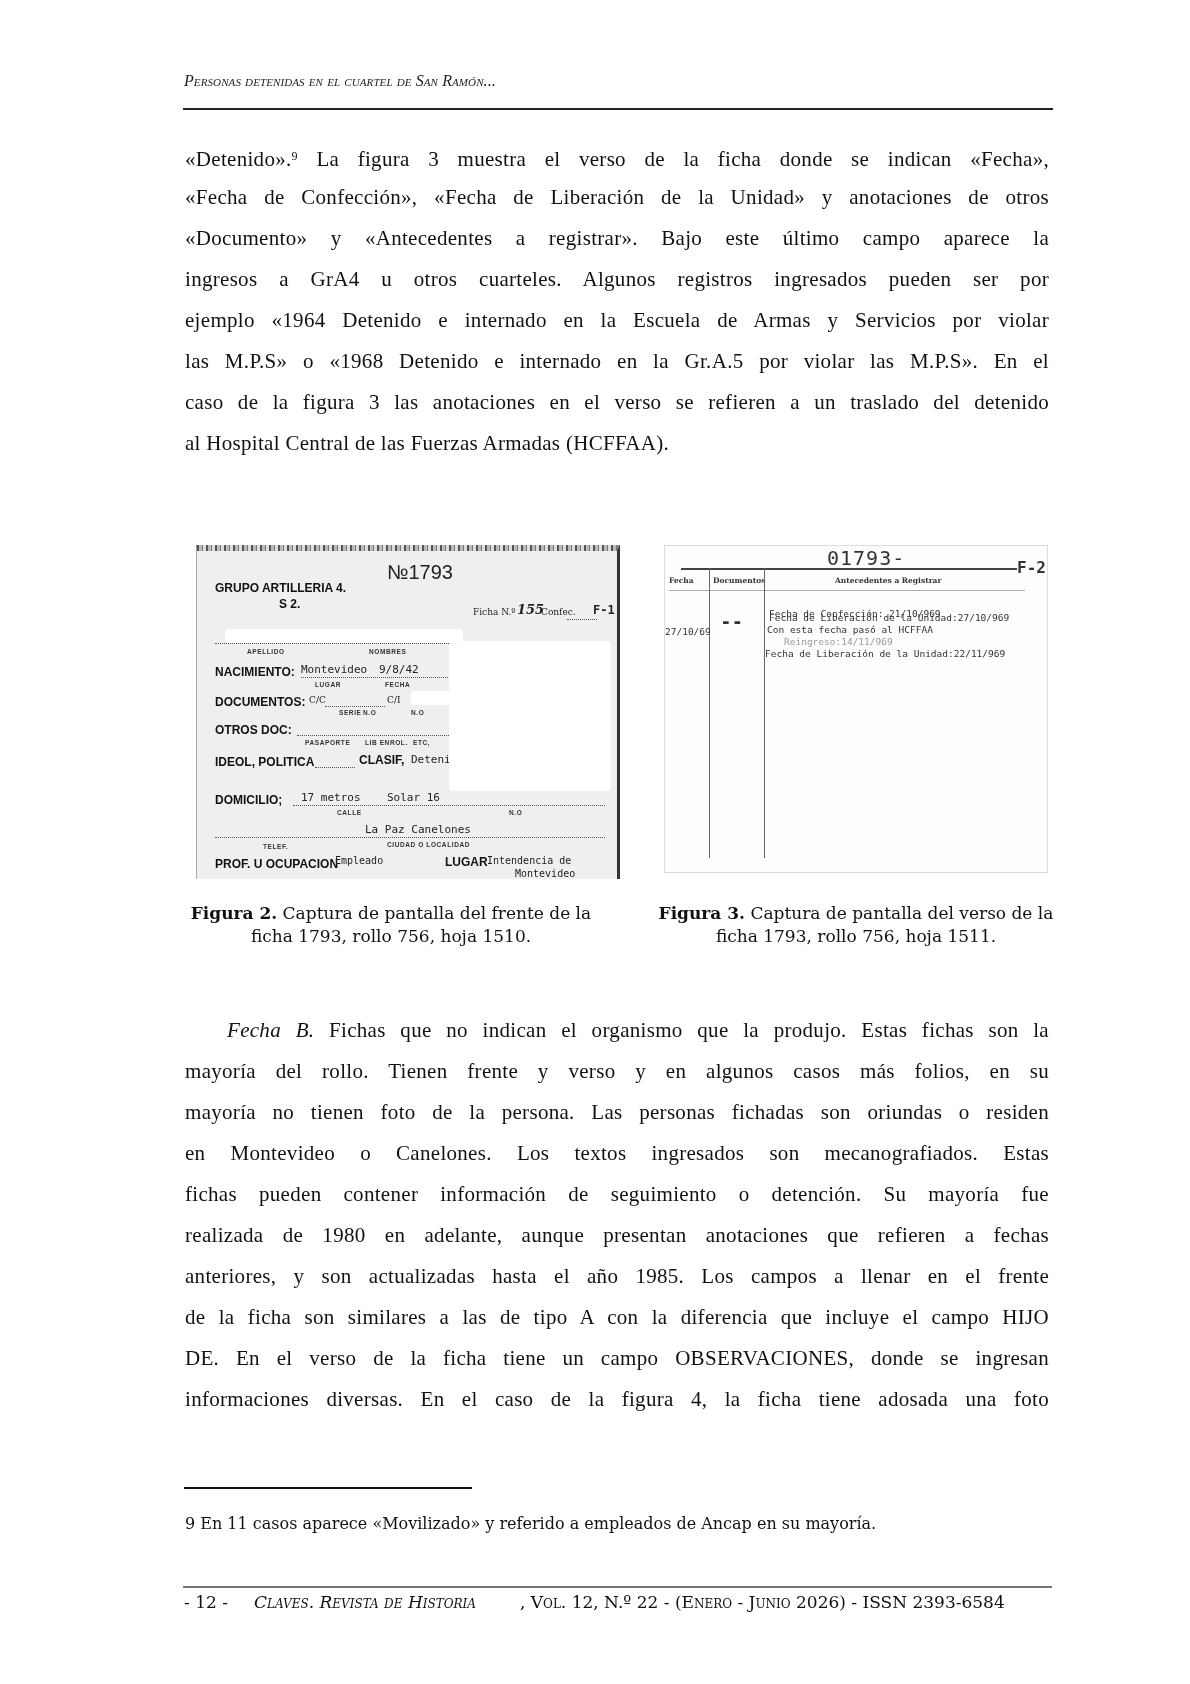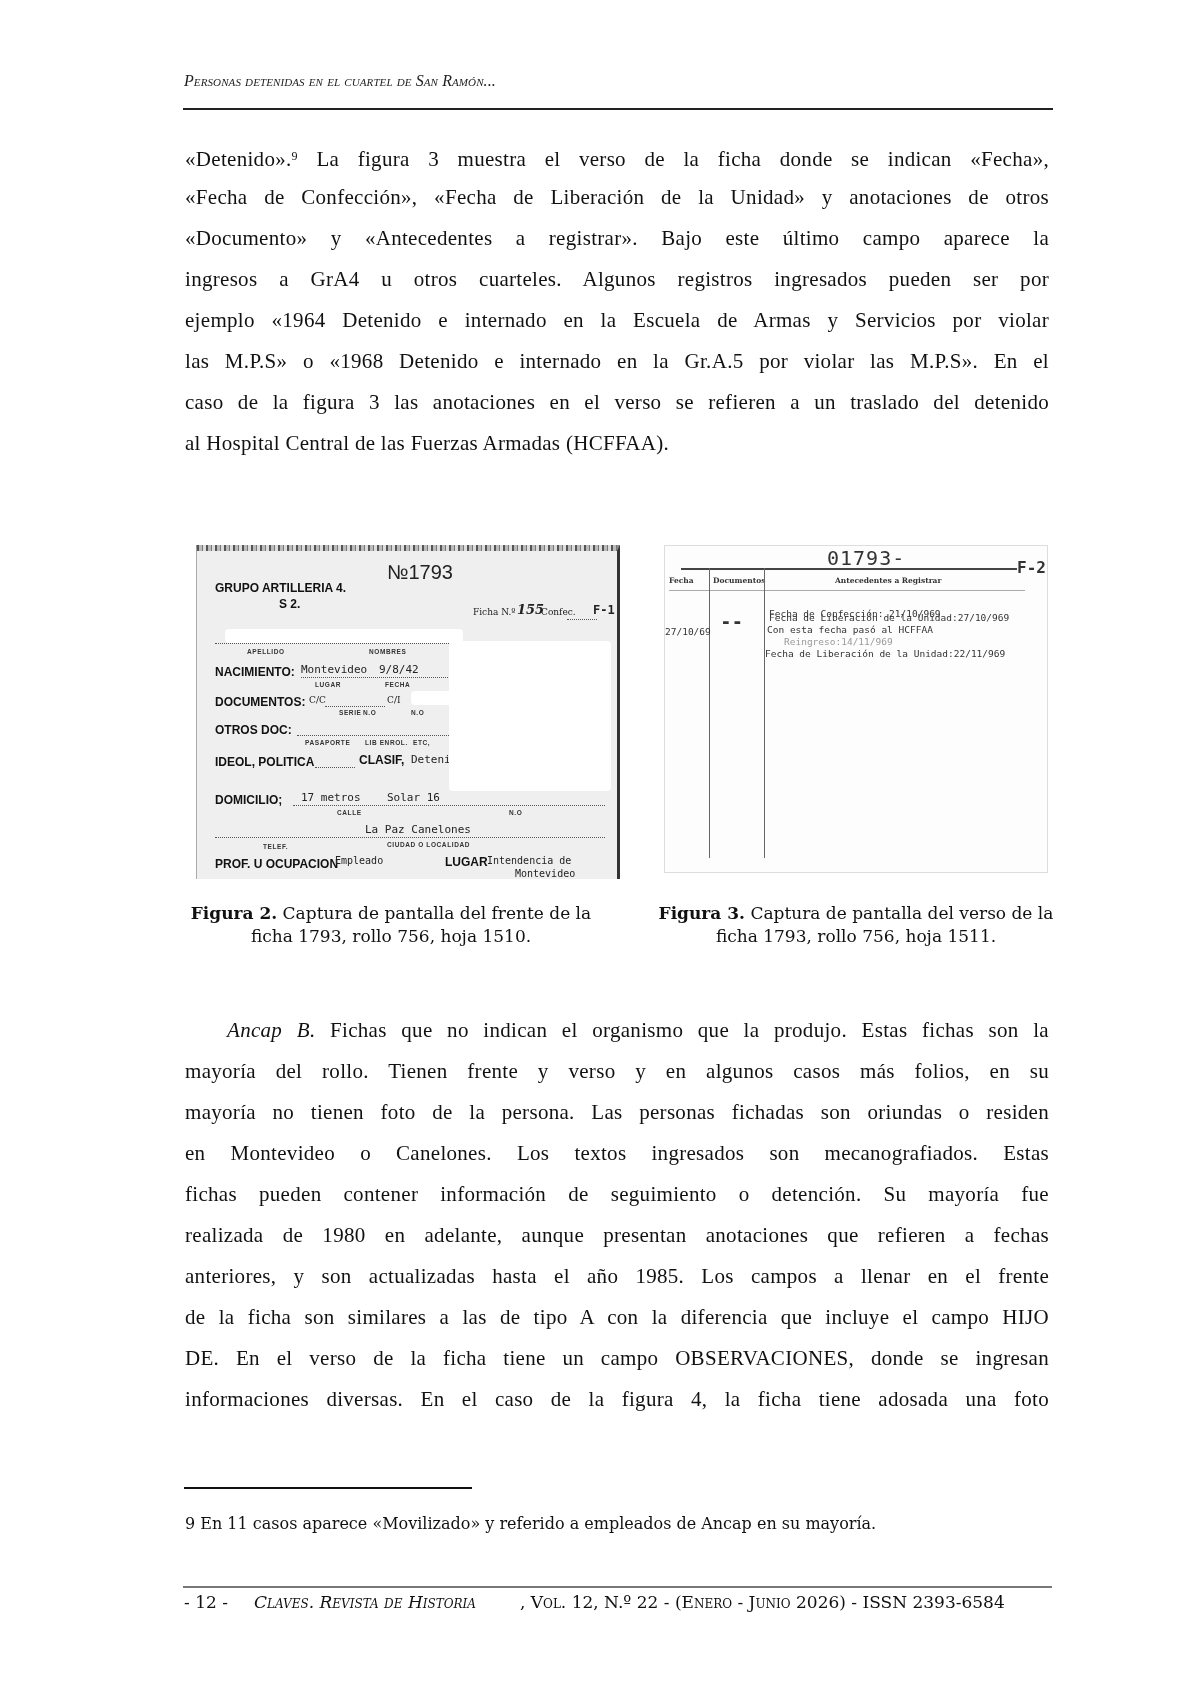--- a/index.html
+++ b/index.html
@@ -159,21 +159,21 @@
     <div class="f3t" style="left:102px; top:78px;">Con esta fecha pasó al HCFFAA</div>
     <div class="f3t" style="left:102px; top:90px; color:#999;padding-left:17px;">Reingreso:14/11/969</div>
     <div class="f3t" style="left:100px; top:102px;">Fecha de Liberación de la Unidad:22/11/969</div>
   </div>
 </div>
 
 <div class="caption cap2"><b>Figura 2.</b><span> Captura de pantalla del frente de la ficha 1793, rollo 756, hoja 1510.</span></div>
 <div class="caption cap3"><b>Figura 3.</b><span> Captura de pantalla del verso de la ficha 1793, rollo 756, hoja 1511.</span></div>
 
 <div class="para p2">
-  <span class="line indent"><em>Ancap B.</em><span> Fichas que no indican el organismo que la produjo. Estas fichas son la</span></span>
+  <span class="line indent"><em>Fecha B.</em><span> Fichas que no indican el organismo que la produjo. Estas fichas son la</span></span>
   <span class="line">mayoría del rollo. Tienen frente y verso y en algunos casos más folios, en su</span>
   <span class="line">mayoría no tienen foto de la persona. Las personas fichadas son oriundas o residen</span>
   <span class="line">en Montevideo o Canelones. Los textos ingresados son mecanografiados. Estas</span>
   <span class="line">fichas pueden contener información de seguimiento o detención. Su mayoría fue</span>
   <span class="line">realizada de 1980 en adelante, aunque presentan anotaciones que refieren a fechas</span>
   <span class="line">anteriores, y son actualizadas hasta el año 1985. Los campos a llenar en el frente</span>
   <span class="line">de la ficha son similares a las de tipo A con la diferencia que incluye el campo HIJO</span>
   <span class="line">DE. En el verso de la ficha tiene un campo OBSERVACIONES, donde se ingresan</span>
   <span class="line">informaciones diversas. En el caso de la figura 4, la ficha tiene adosada una foto</span>
 </div>

